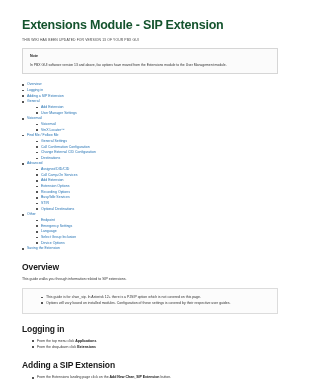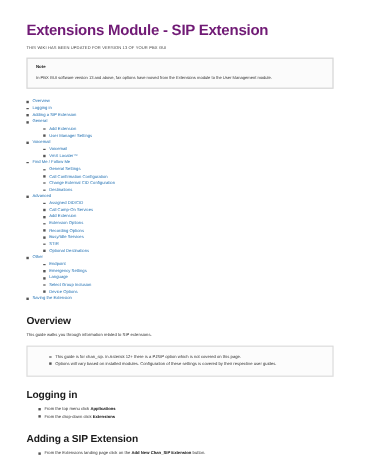--- a/index.html
+++ b/index.html
@@ -8,21 +8,21 @@
     background:#ffffff;
     font-family:"Liberation Sans",sans-serif;
     color:#333333;
     overflow:hidden;
   }
   .page{padding:18px 20px 0 22px;}
 
   .doc-title{
     font-size:12.5px;
     font-weight:bold;
-    color:#701a75;
+    color:#14532d;
     letter-spacing:-0.2px;
     margin:0 0 6px 0;
     line-height:1.15;
   }
   .subtitle{
     font-size:3.4px;
     color:#444;
     letter-spacing:0.1px;
     margin:0 0 6px 0;
     text-transform:uppercase;

